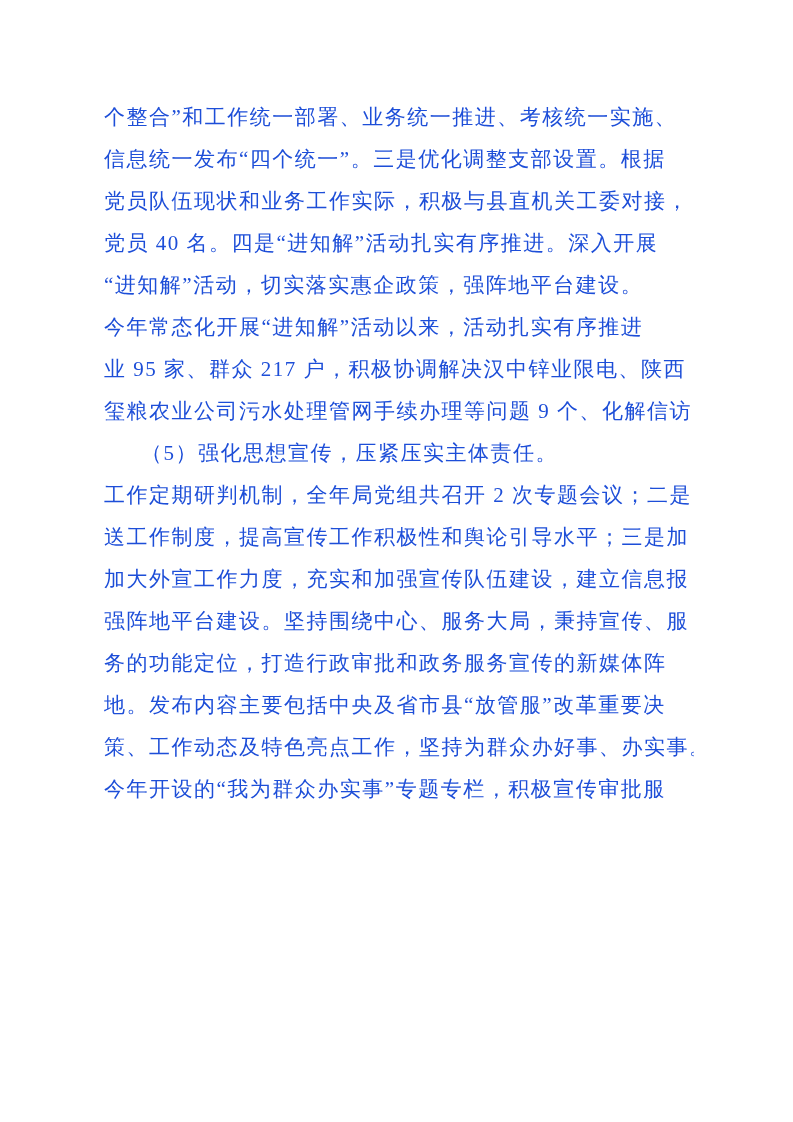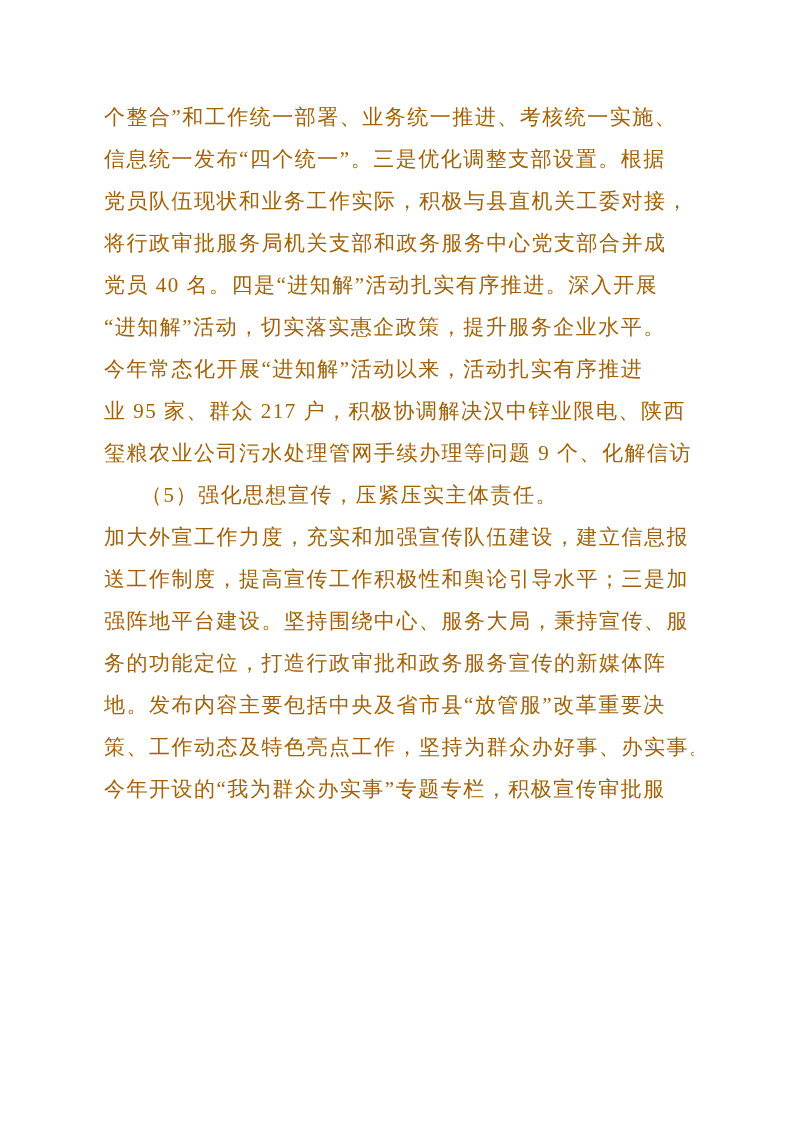--- a/index.html
+++ b/index.html
@@ -7,21 +7,21 @@
     padding: 0;
     background: #ffffff;
   }
   .page {
     position: relative;
     width: 793px;
     height: 1122px;
     background: #ffffff;
     overflow: hidden;
     font-family: "Liberation Serif", "DejaVu Serif", serif;
-    color: #a16207;
+    color: #1d4ed8;
   }
   .text-column {
     position: absolute;
     left: 104px;
     top: 96px;
     width: 590px;
     font-size: 21px;
     line-height: 42px;
     letter-spacing: 1.5px;
   }
@@ -41,35 +41,35 @@
 </head>
 <body>
 
 <div class="page">
   <div class="text-column">
 
     <div class="para">
       <div class="line">个整合”和工作统一部署、业务统一推进、考核统一实施、</div>
       <div class="line">信息统一发布“四个统一”。三是优化调整支部设置。根据</div>
       <div class="line">党员队伍现状和业务工作实际，积极与县直机关工委对接，</div>
-      <div class="line">将行政审批服务局机关支部和政务服务中心党支部合并成</div>
       <div class="line">党员 40 名。四是“进知解”活动扎实有序推进。深入开展</div>
-      <div class="line">“进知解”活动，切实落实惠企政策，提升服务企业水平。</div>
+      <div class="line">“进知解”活动，切实落实惠企政策，强阵地平台建设。</div>
       <div class="line">今年常态化开展“进知解”活动以来，活动扎实有序推进</div>
       <div class="line">业 95 家、群众 217 户，积极协调解决汉中锌业限电、陕西</div>
       <div class="line">玺粮农业公司污水处理管网手续办理等问题 9 个、化解信访</div>
     </div>
 
     <div class="para">
       <div class="line indent">（5）强化思想宣传，压紧压实主体责任。</div>
     </div>
 
     <div class="para">
+      <div class="line">工作定期研判机制，全年局党组共召开 2 次专题会议；二是</div>
+      <div class="line">送工作制度，提高宣传工作积极性和舆论引导水平；三是加</div>
       <div class="line">加大外宣工作力度，充实和加强宣传队伍建设，建立信息报</div>
-      <div class="line">送工作制度，提高宣传工作积极性和舆论引导水平；三是加</div>
       <div class="line">强阵地平台建设。坚持围绕中心、服务大局，秉持宣传、服</div>
       <div class="line">务的功能定位，打造行政审批和政务服务宣传的新媒体阵</div>
       <div class="line">地。发布内容主要包括中央及省市县“放管服”改革重要决</div>
       <div class="line">策、工作动态及特色亮点工作，坚持为群众办好事、办实事。</div>
       <div class="line">今年开设的“我为群众办实事”专题专栏，积极宣传审批服</div>
     </div>
 
   </div>
 </div>
 

